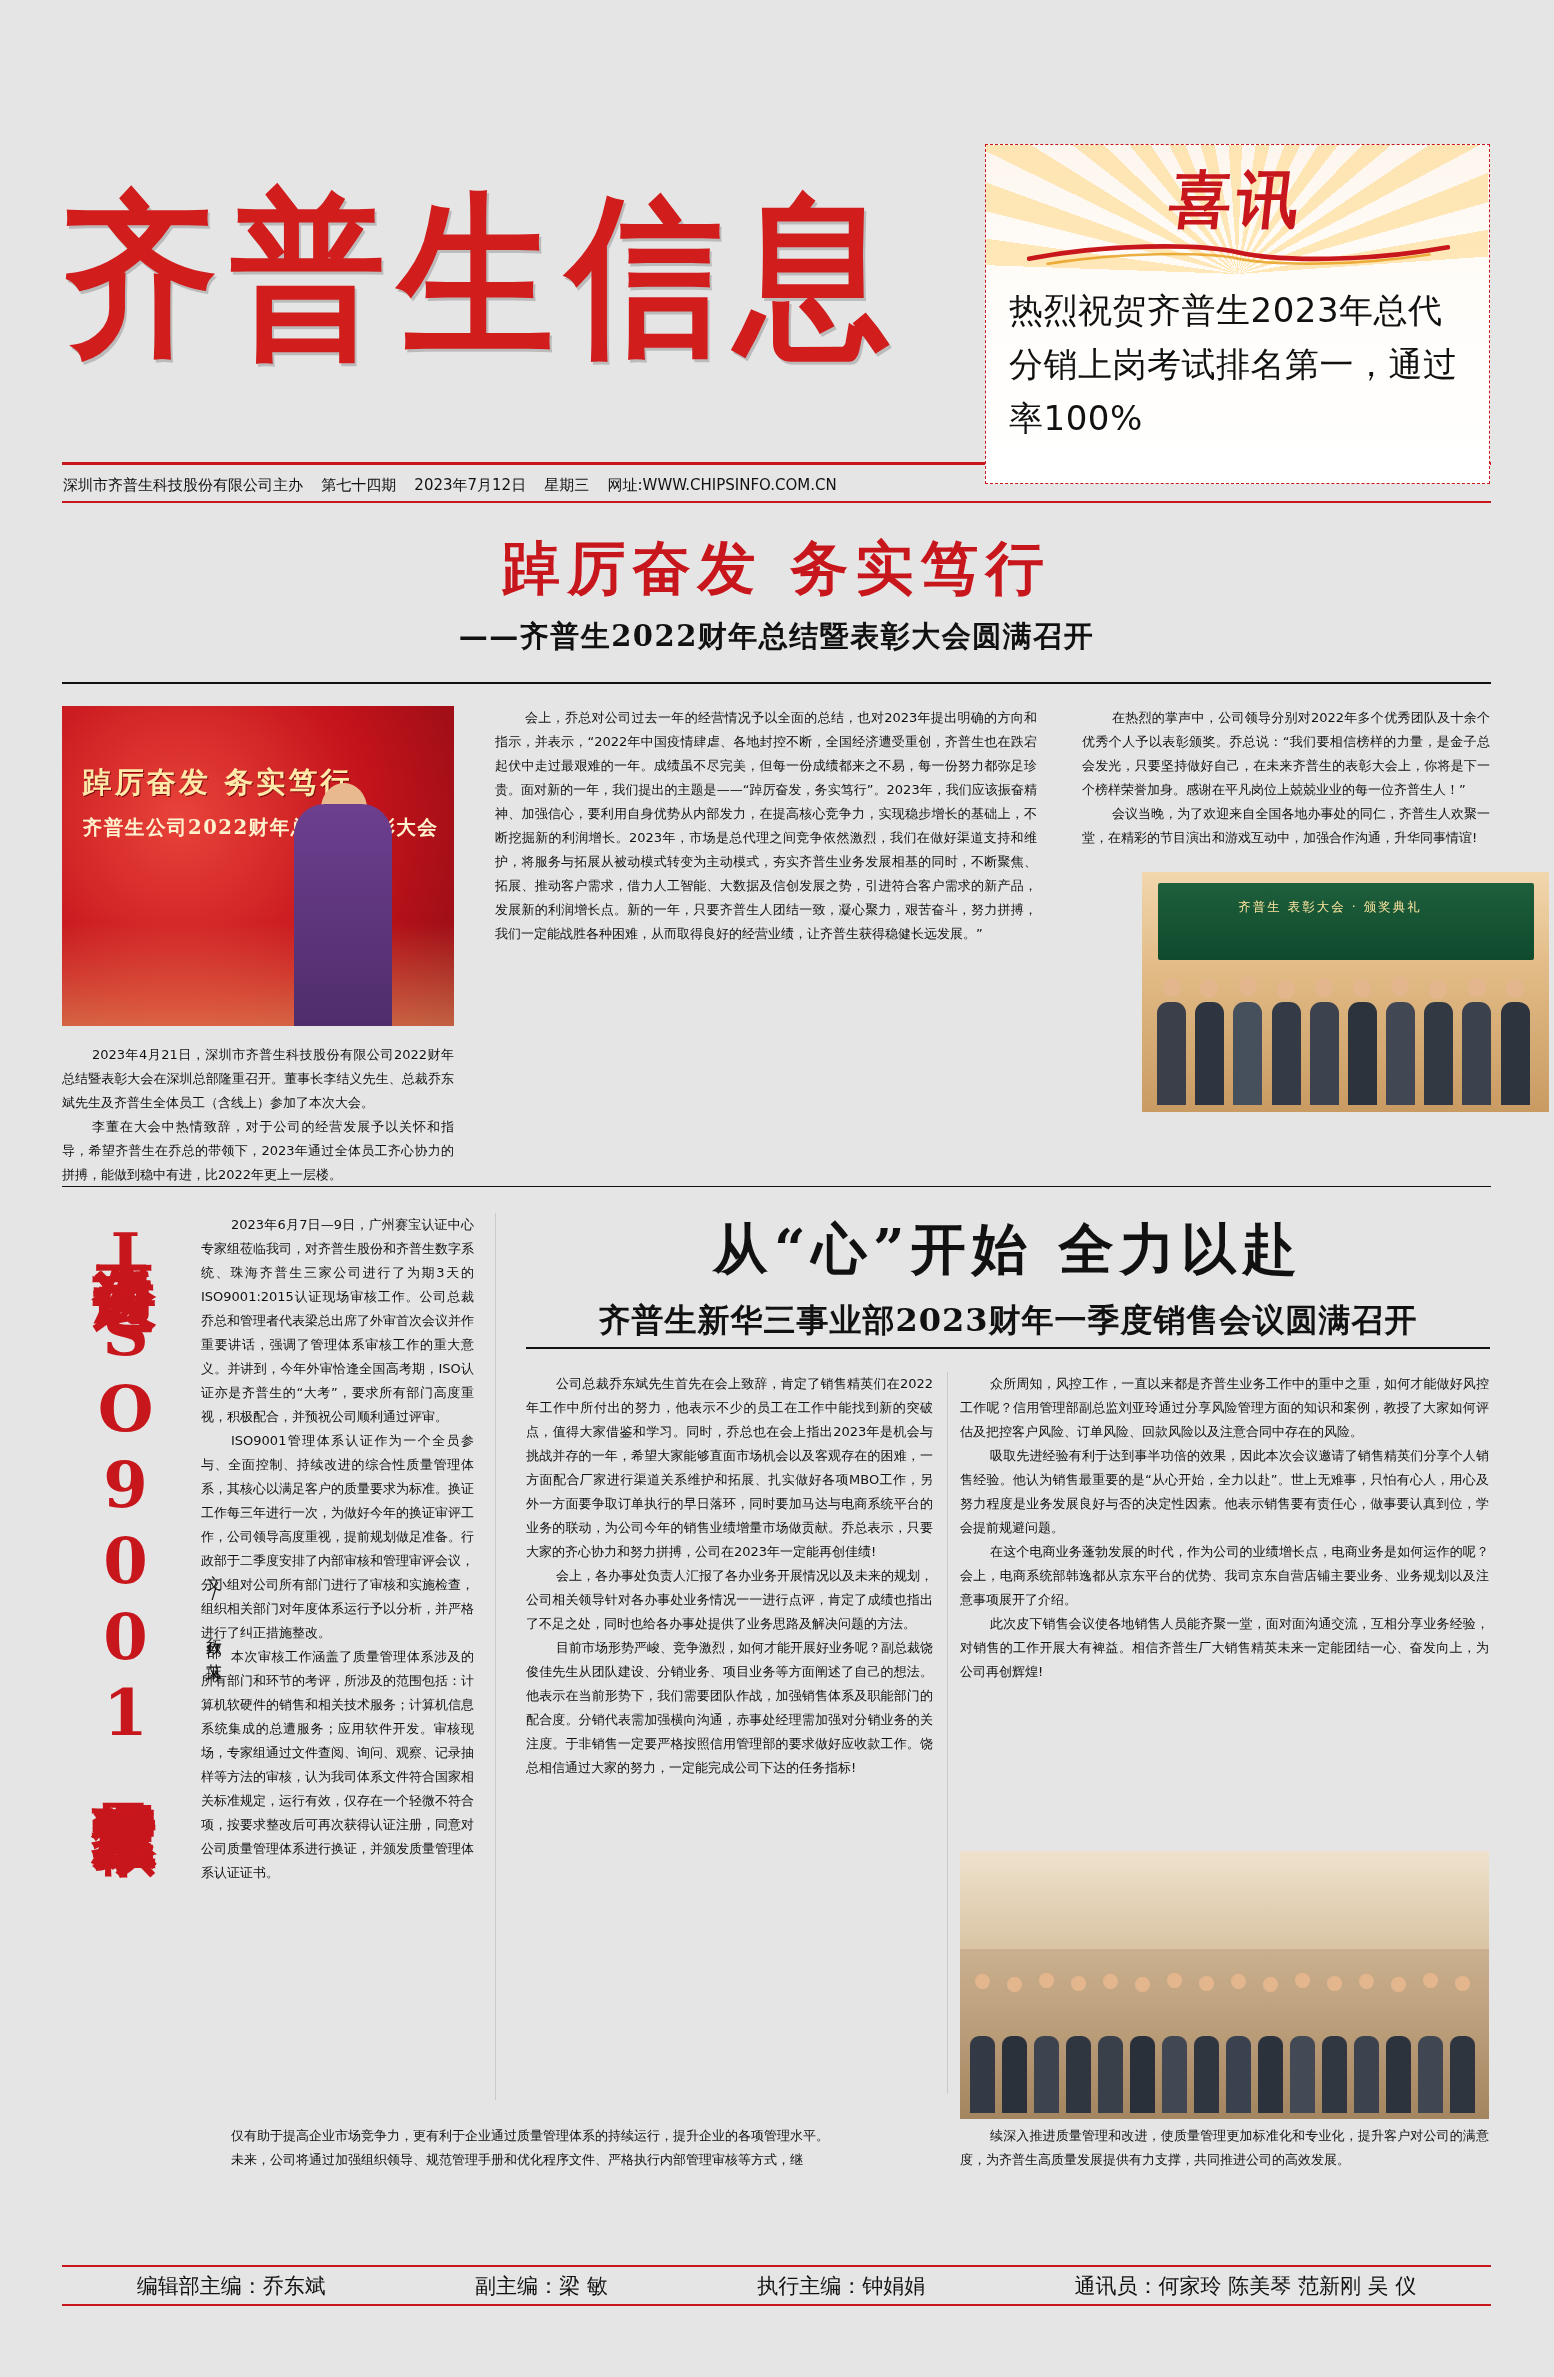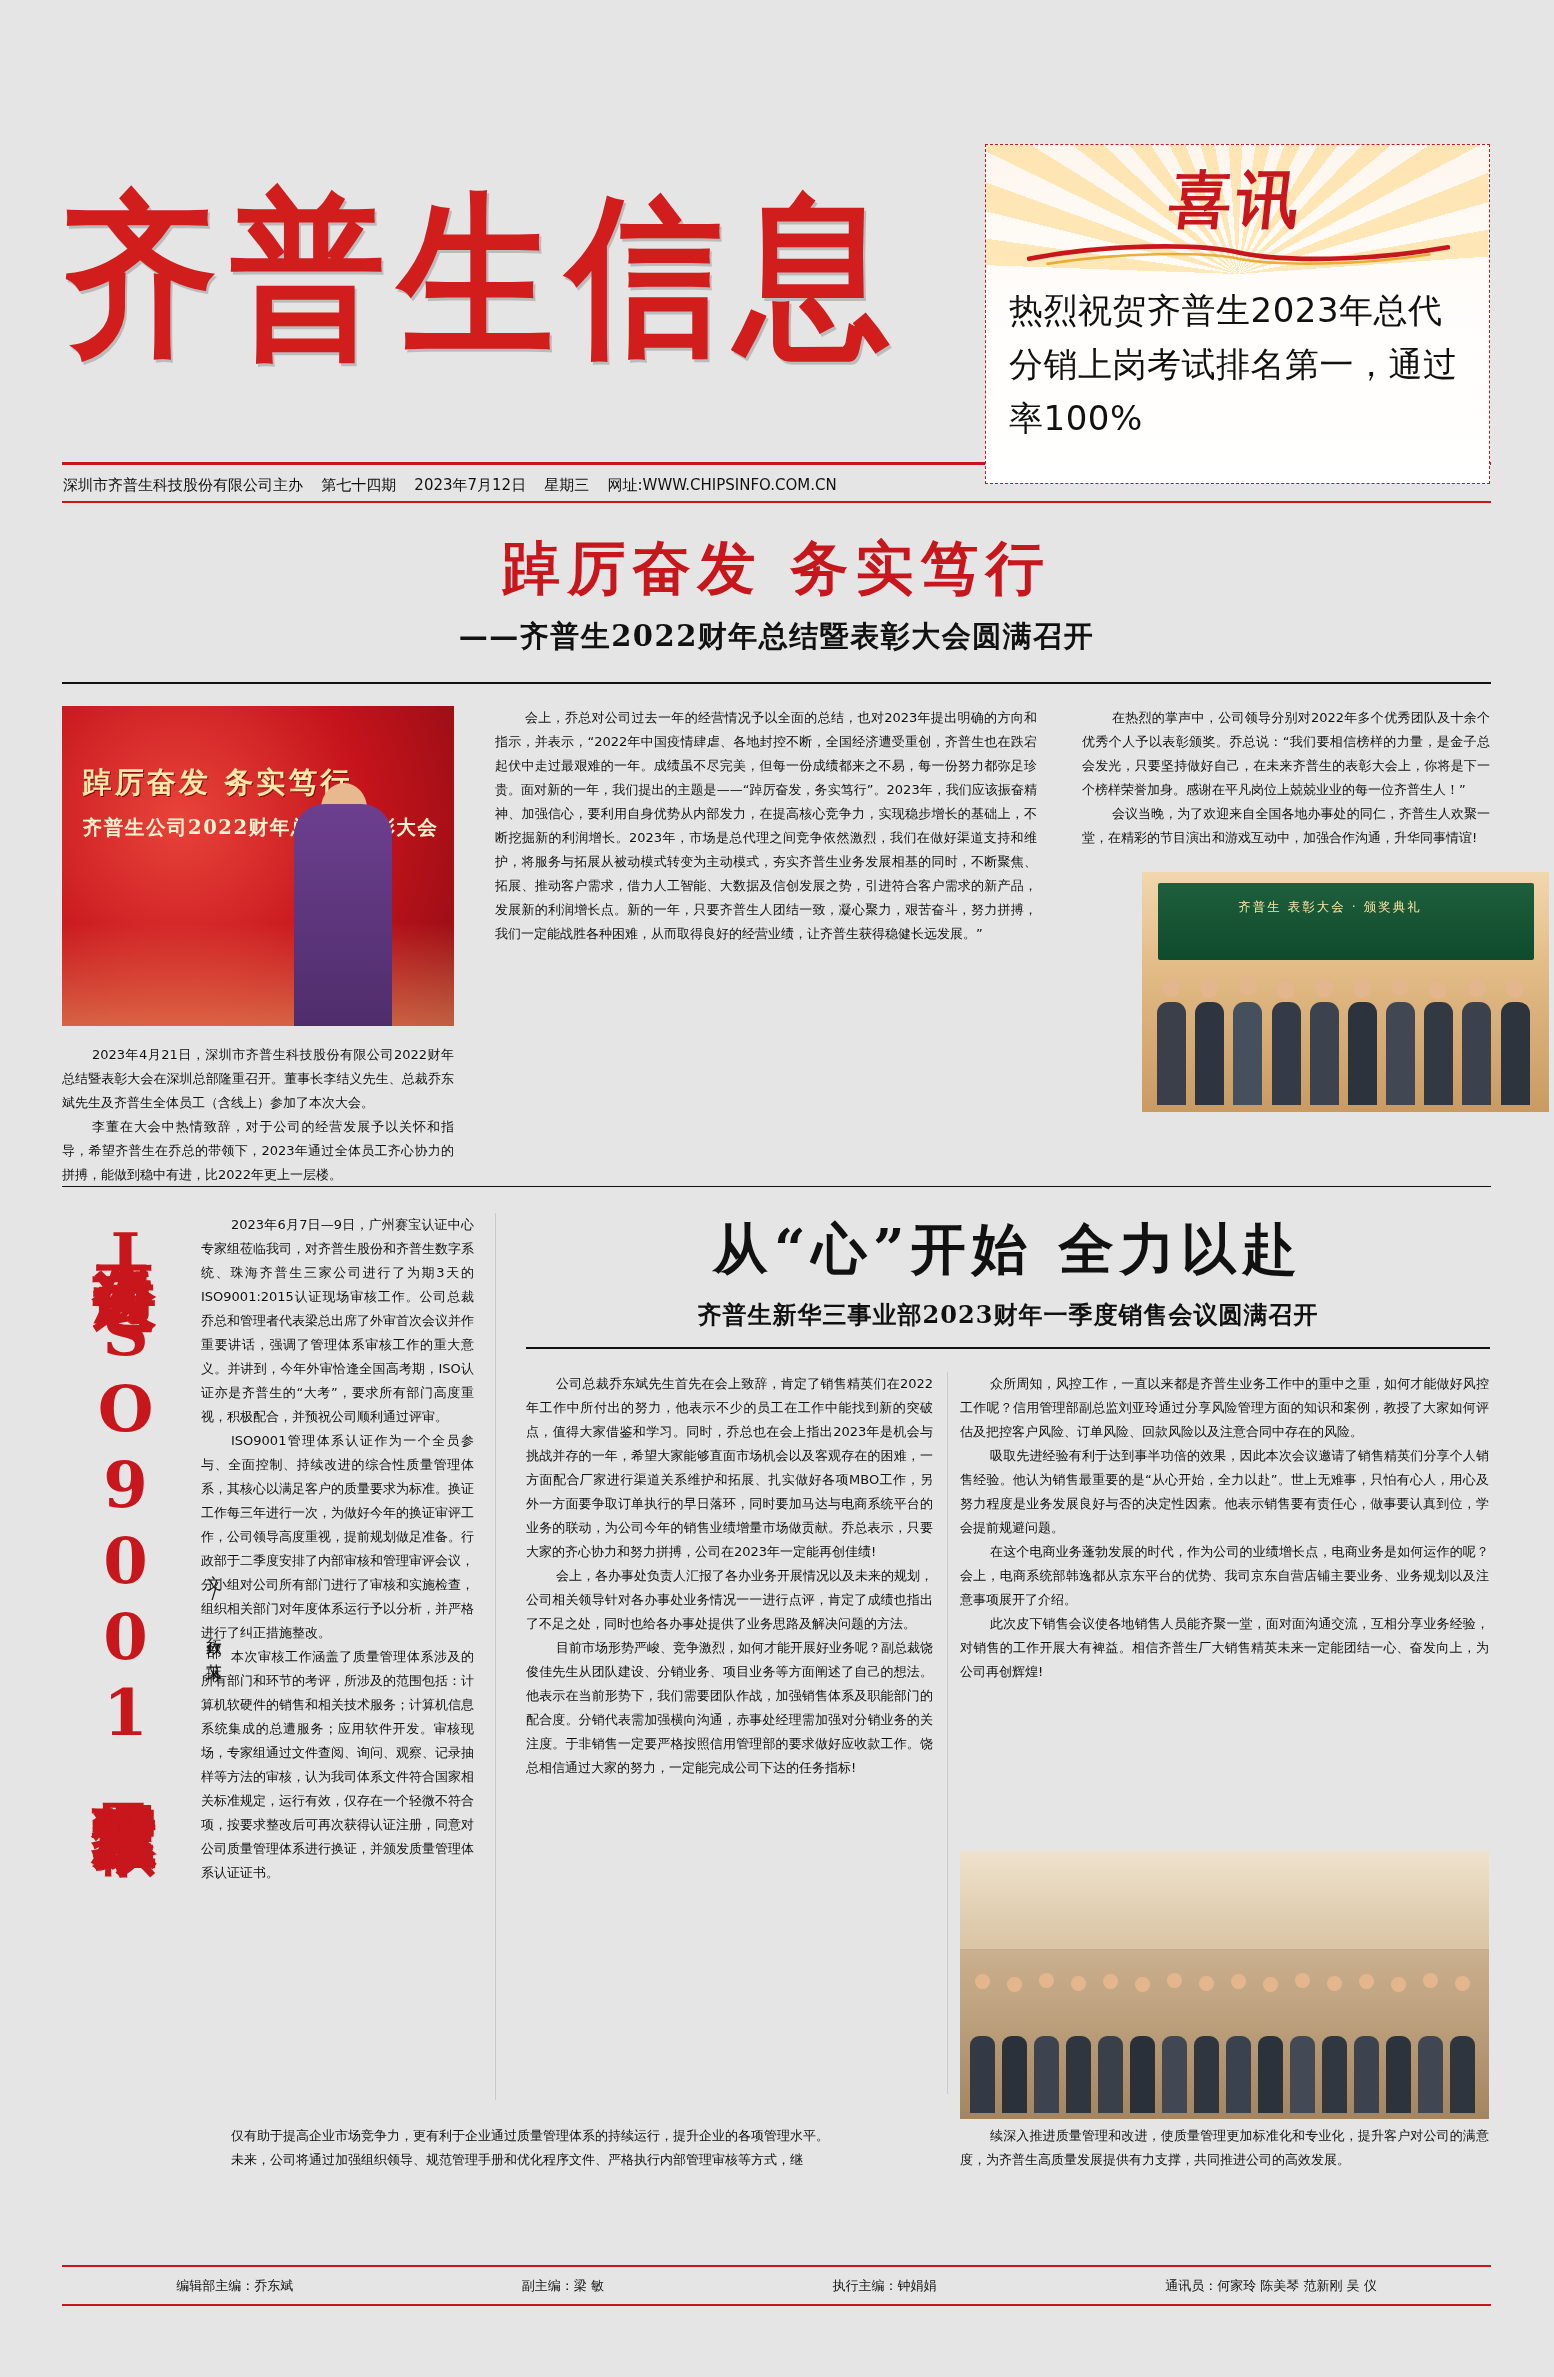--- a/index.html
+++ b/index.html
@@ -280,21 +280,21 @@
     letter-spacing: 6.2px;
   }
   .feat2-sub {
     position: absolute;
     left: 526px;
     top: 1301px;
     width: 964px;
     text-align: center;
     font-family: "DejaVu Serif", "Liberation Serif", serif;
     font-weight: 700;
-    font-size: 24px;
+    font-size: 32px;
     line-height: 1.2;
     color: #111;
     letter-spacing: 1px;
   }
   .feat2-rule {
     position: absolute;
     left: 526px;
     top: 1347px;
     width: 964px;
     height: 1.5px;
@@ -320,21 +320,21 @@
   }
   .footer {
     position: absolute;
     left: 62px;
     top: 2269px;
     width: 1429px;
     height: 34px;
     display: flex;
     align-items: center;
     justify-content: space-around;
-    font-size: 13px;
+    font-size: 21px;
     color: #111;
     white-space: nowrap;
   }
   .footer span.item { margin: 0 5.2px; }
 
   
   .vline { position:absolute; width:1px; background:#c9c9c9; }
   .hline { position:absolute; height:1px; background:#111; }
 </style>
 </head>

